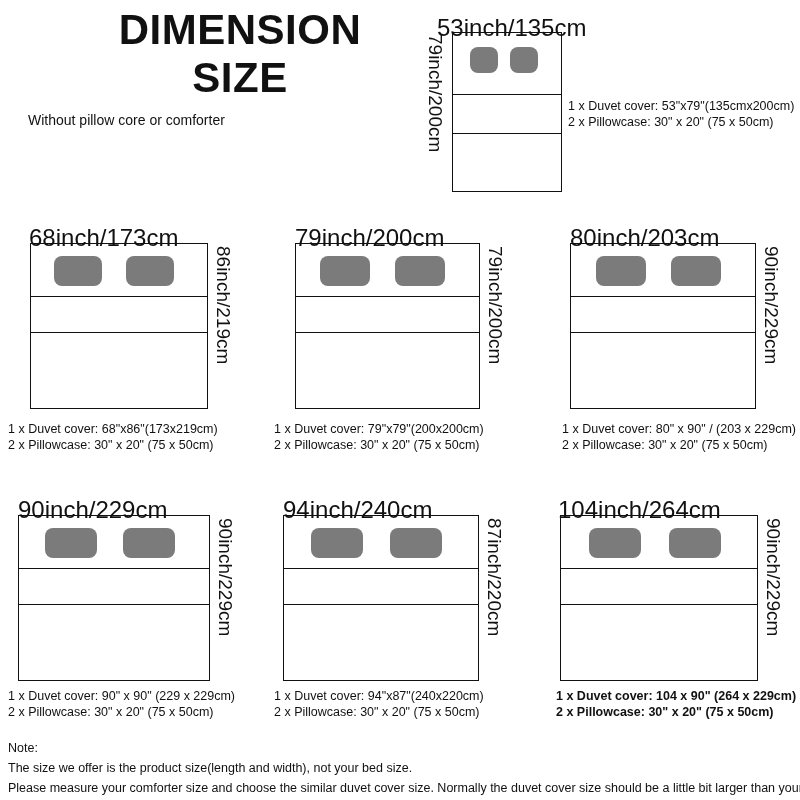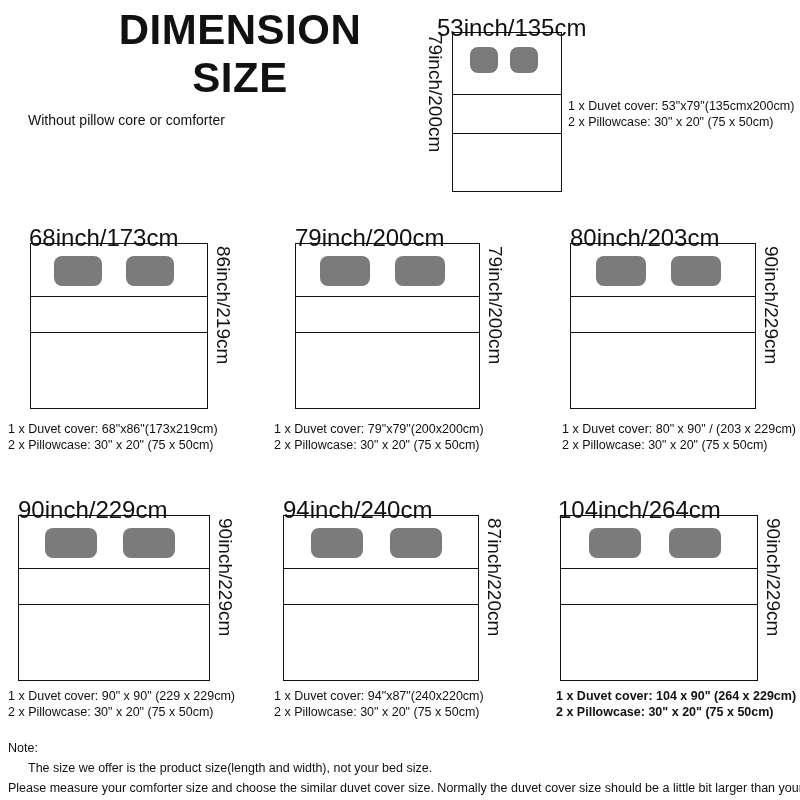--- a/index.html
+++ b/index.html
@@ -202,16 +202,16 @@
     </div>
   </div>
   <div class="toplabel" style="left:558px;top:488px;width:200px;">104inch/264cm</div>
   <div class="sidelabel" style="left:762px;top:518px;">90inch/229cm</div>
   <div class="caption" style="left:556px;top:688px;font-weight:bold;">
     <div>1 x Duvet cover: 104 x 90" (264 x 229cm)</div>
     <div>2 x Pillowcase: 30" x 20" (75 x 50cm)</div>
   </div>
 
   <div class="note" style="top:740px;">Note:</div>
-  <div class="note" style="top:760px;margin-left:20px;">The size we offer is the product size(length and width), not your bed size.</div>
+  <div class="note" style="top:760px;">The size we offer is the product size(length and width), not your bed size.</div>
   <div class="note" style="top:780px;">Please measure your comforter size and choose the similar duvet cover size. Normally the duvet cover size should be a little bit larger than your comforter size.</div>
 
 </div>
 
 </body></html>

